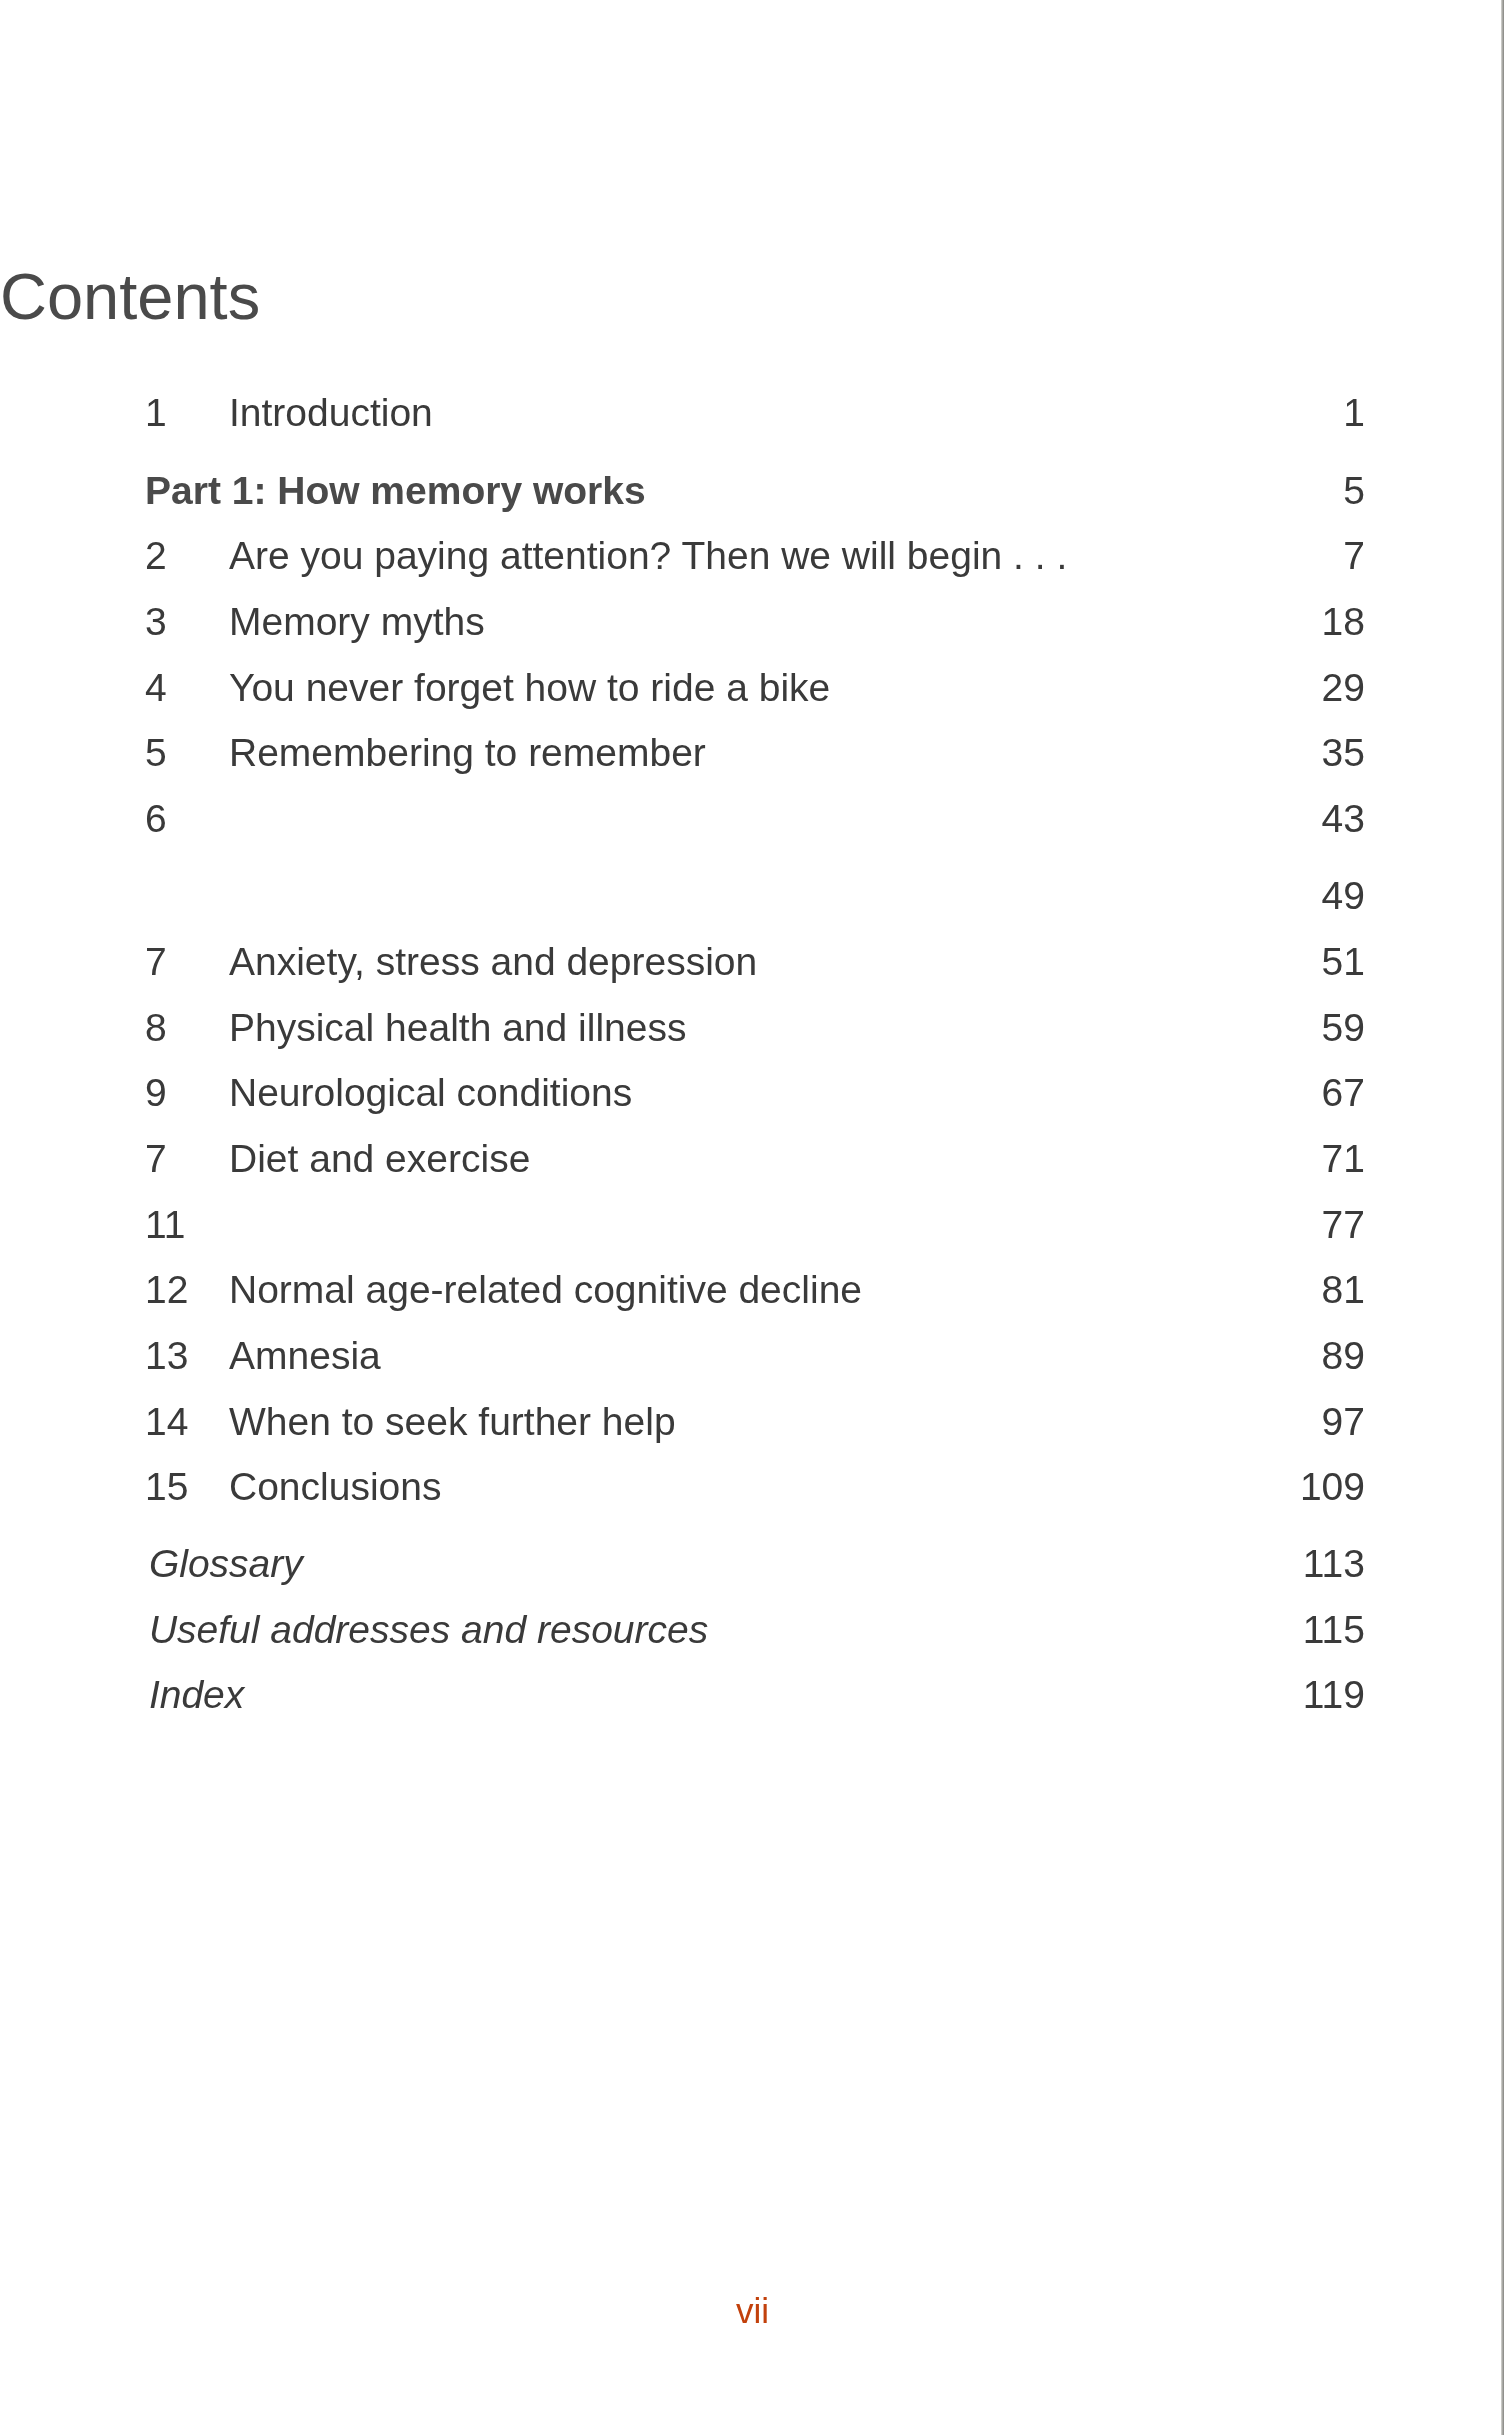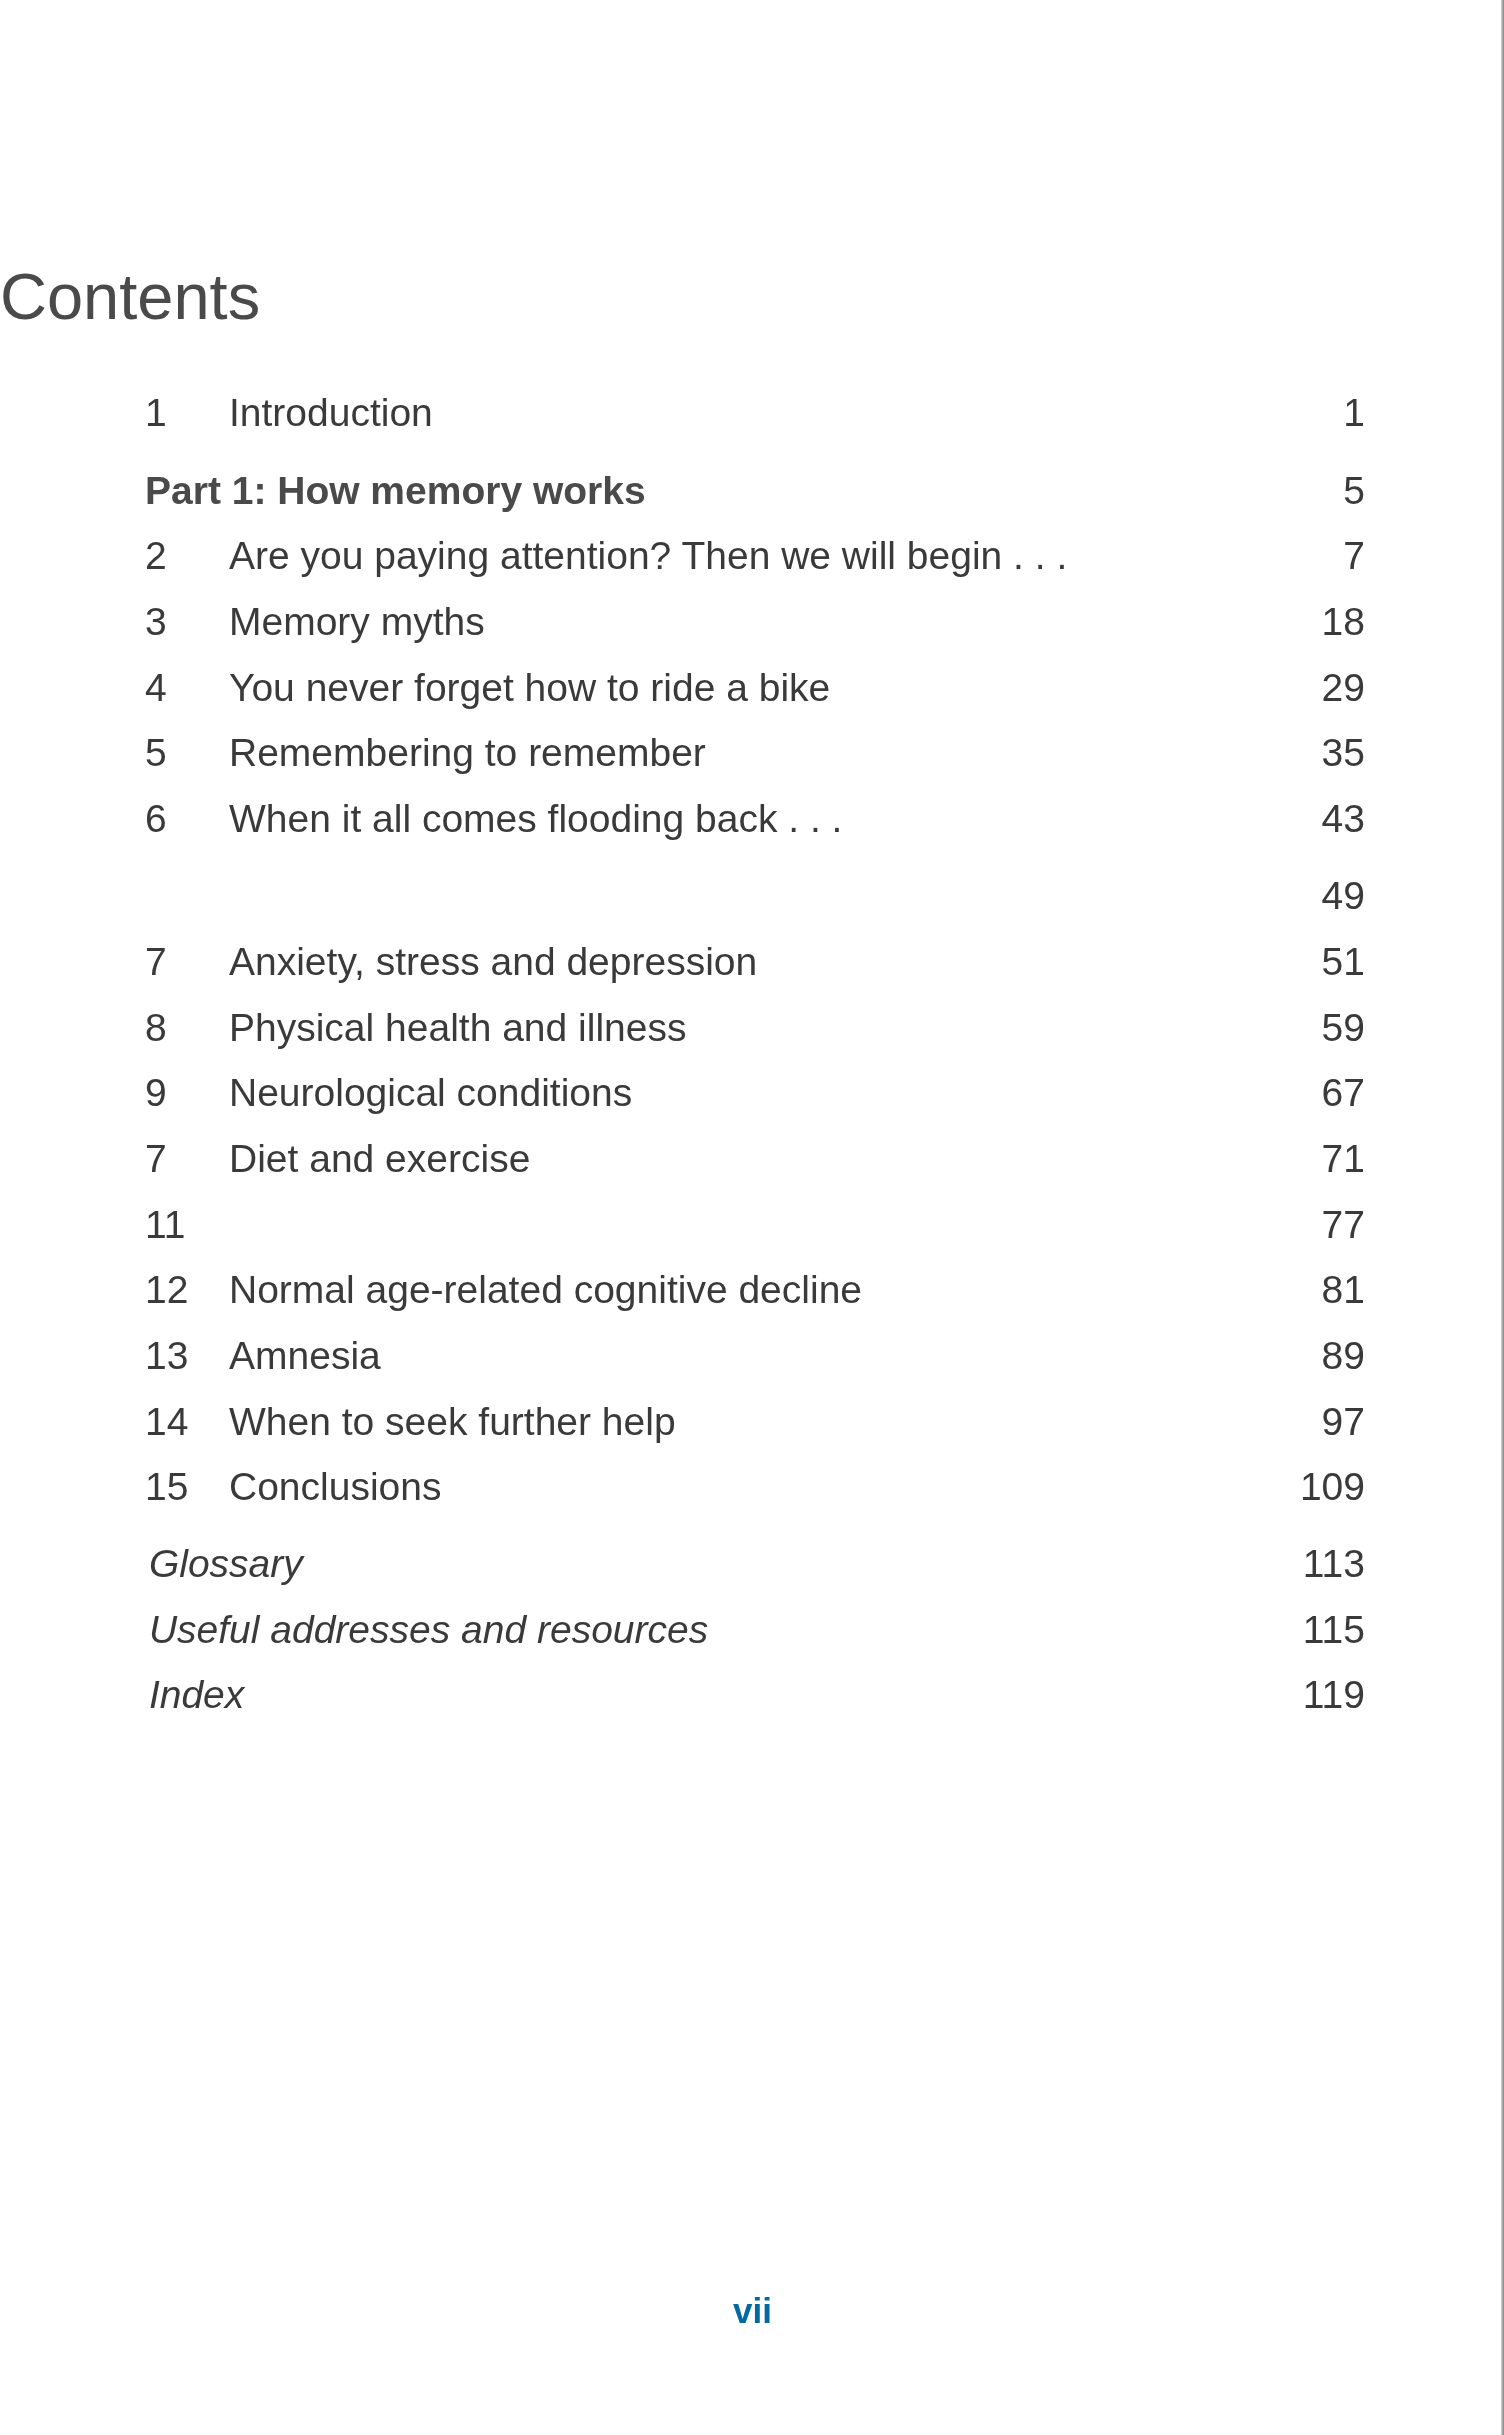--- a/index.html
+++ b/index.html
@@ -77,22 +77,22 @@
     left: 3.9px;
     font-style: italic;
   }
   .folio {
     position: absolute;
     left: 0;
     width: 1505px;
     top: 2286px;
     text-align: center;
     font-size: 35px;
-    font-weight: bold;
-    color: #0369a1;
+    font-weight: normal;
+    color: #c2410c;
     line-height: 49px;
   }
 </style>
 </head>
 <body>
 
 <div class="page-edge"></div>
 
 <h1 class="title">Contents</h1>
 
@@ -123,21 +123,20 @@
     <span class="label">You never forget how to ride a bike</span>
     <span class="page">29</span>
   </div>
   <div class="row" style="top:728px">
     <span class="num">5</span>
     <span class="label">Remembering to remember</span>
     <span class="page">35</span>
   </div>
   <div class="row" style="top:794px">
     <span class="num">6</span>
-    <span class="label">When it all comes flooding back . . .</span>
     <span class="page">43</span>
   </div>
 
   <div class="row part" style="top:871px">
     <span class="page">49</span>
   </div>
   <div class="row" style="top:937px">
     <span class="num">7</span>
     <span class="label">Anxiety, stress and depression</span>
     <span class="page">51</span>

